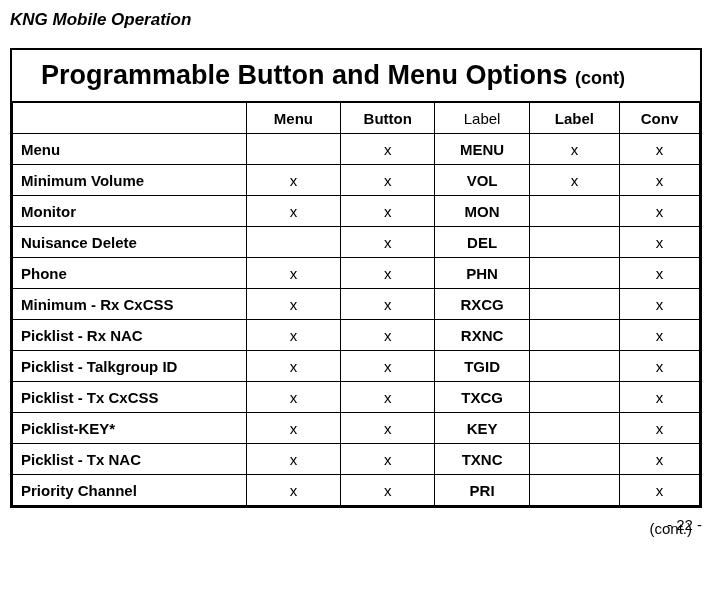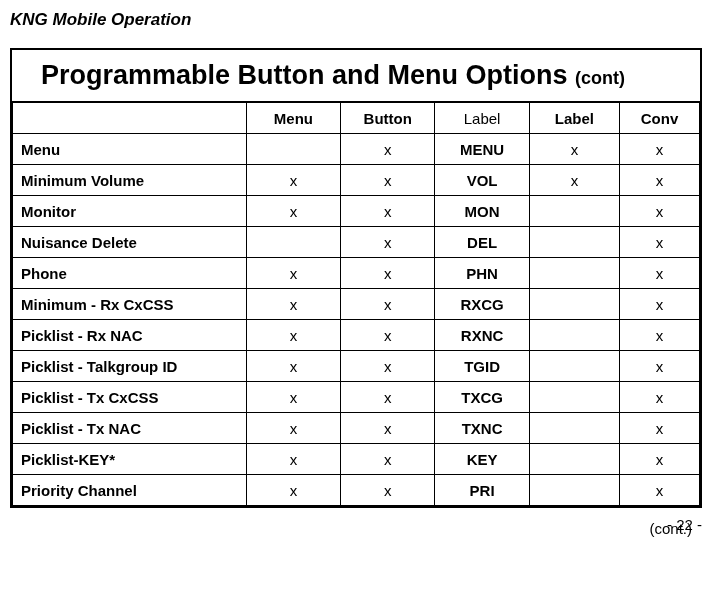--- a/index.html
+++ b/index.html
@@ -157,32 +157,32 @@
         </tr>
         <tr>
           <td class="first-col">Picklist - Tx CxCSS</td>
           <td class="col-menu">x</td>
           <td class="col-button">x</td>
           <td class="col-label">TXCG</td>
           <td class="col-trunk"></td>
           <td class="col-conv">x</td>
         </tr>
         <tr>
+          <td class="first-col">Picklist-KEY*</td>
+          <td class="col-menu">x</td>
+          <td class="col-button">x</td>
+          <td class="col-label">KEY</td>
+          <td class="col-trunk"></td>
+          <td class="col-conv">x</td>
+        </tr>
+        <tr>
           <td class="first-col">Picklist - Tx NAC</td>
           <td class="col-menu">x</td>
           <td class="col-button">x</td>
           <td class="col-label">TXNC</td>
-          <td class="col-trunk"></td>
-          <td class="col-conv">x</td>
-        </tr>
-        <tr>
-          <td class="first-col">Picklist-KEY*</td>
-          <td class="col-menu">x</td>
-          <td class="col-button">x</td>
-          <td class="col-label">KEY</td>
           <td class="col-trunk"></td>
           <td class="col-conv">x</td>
         </tr>
         <tr>
           <td class="first-col">Priority Channel</td>
           <td class="col-menu">x</td>
           <td class="col-button">x</td>
           <td class="col-label">PRI</td>
           <td class="col-trunk"></td>
           <td class="col-conv">x</td>

